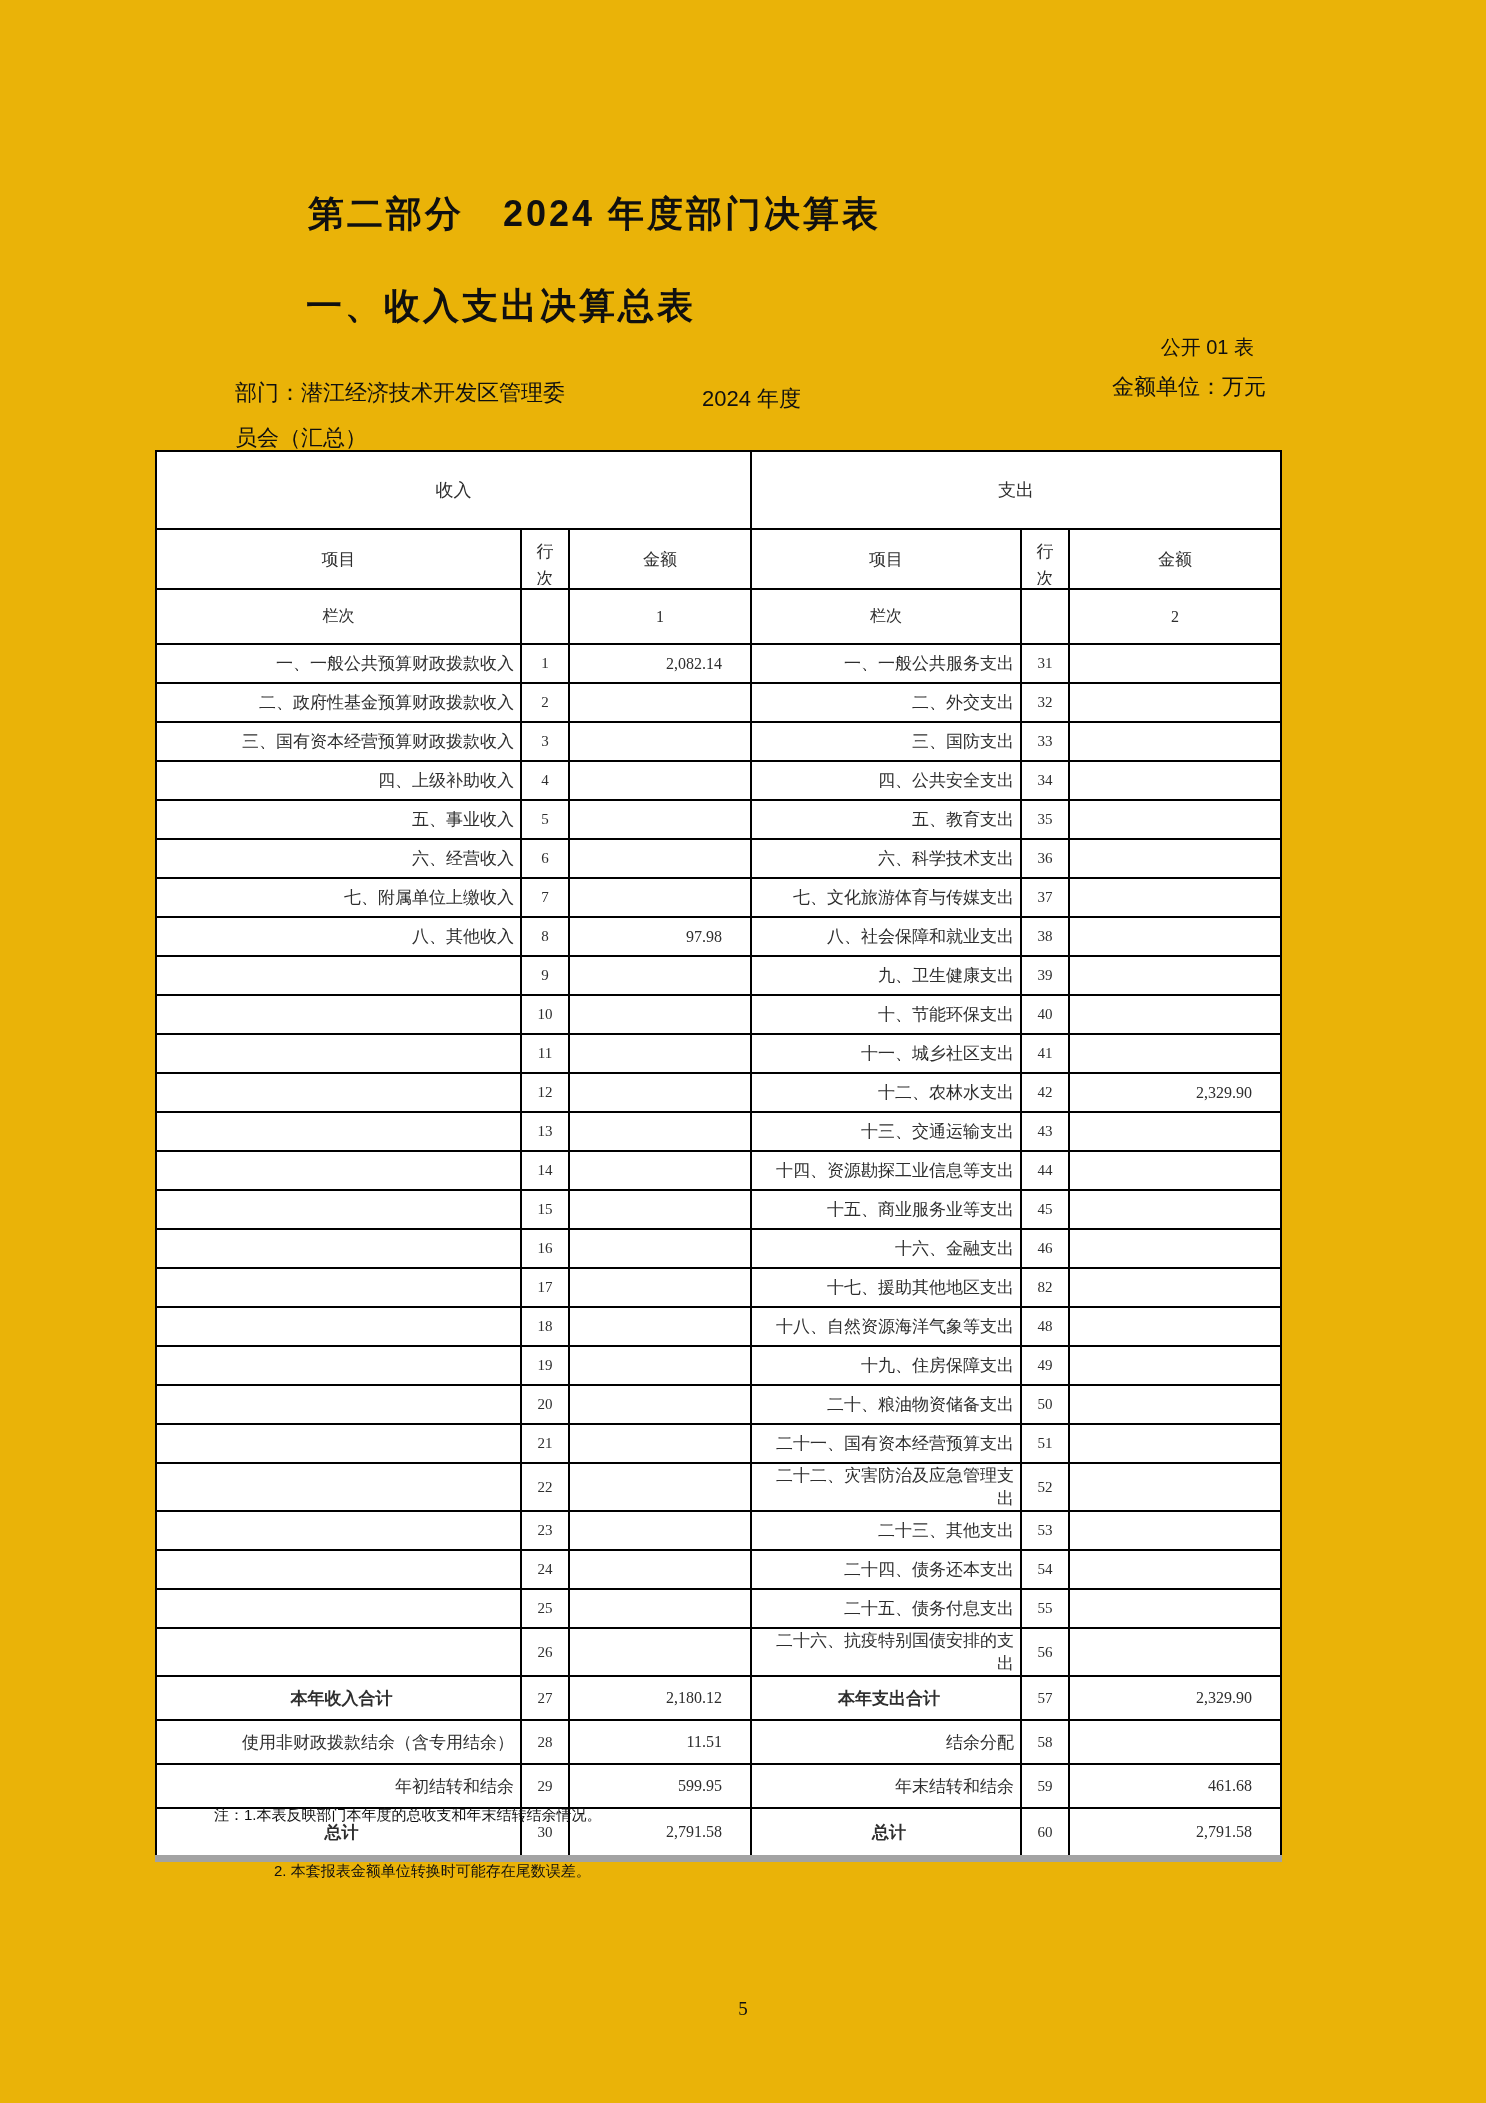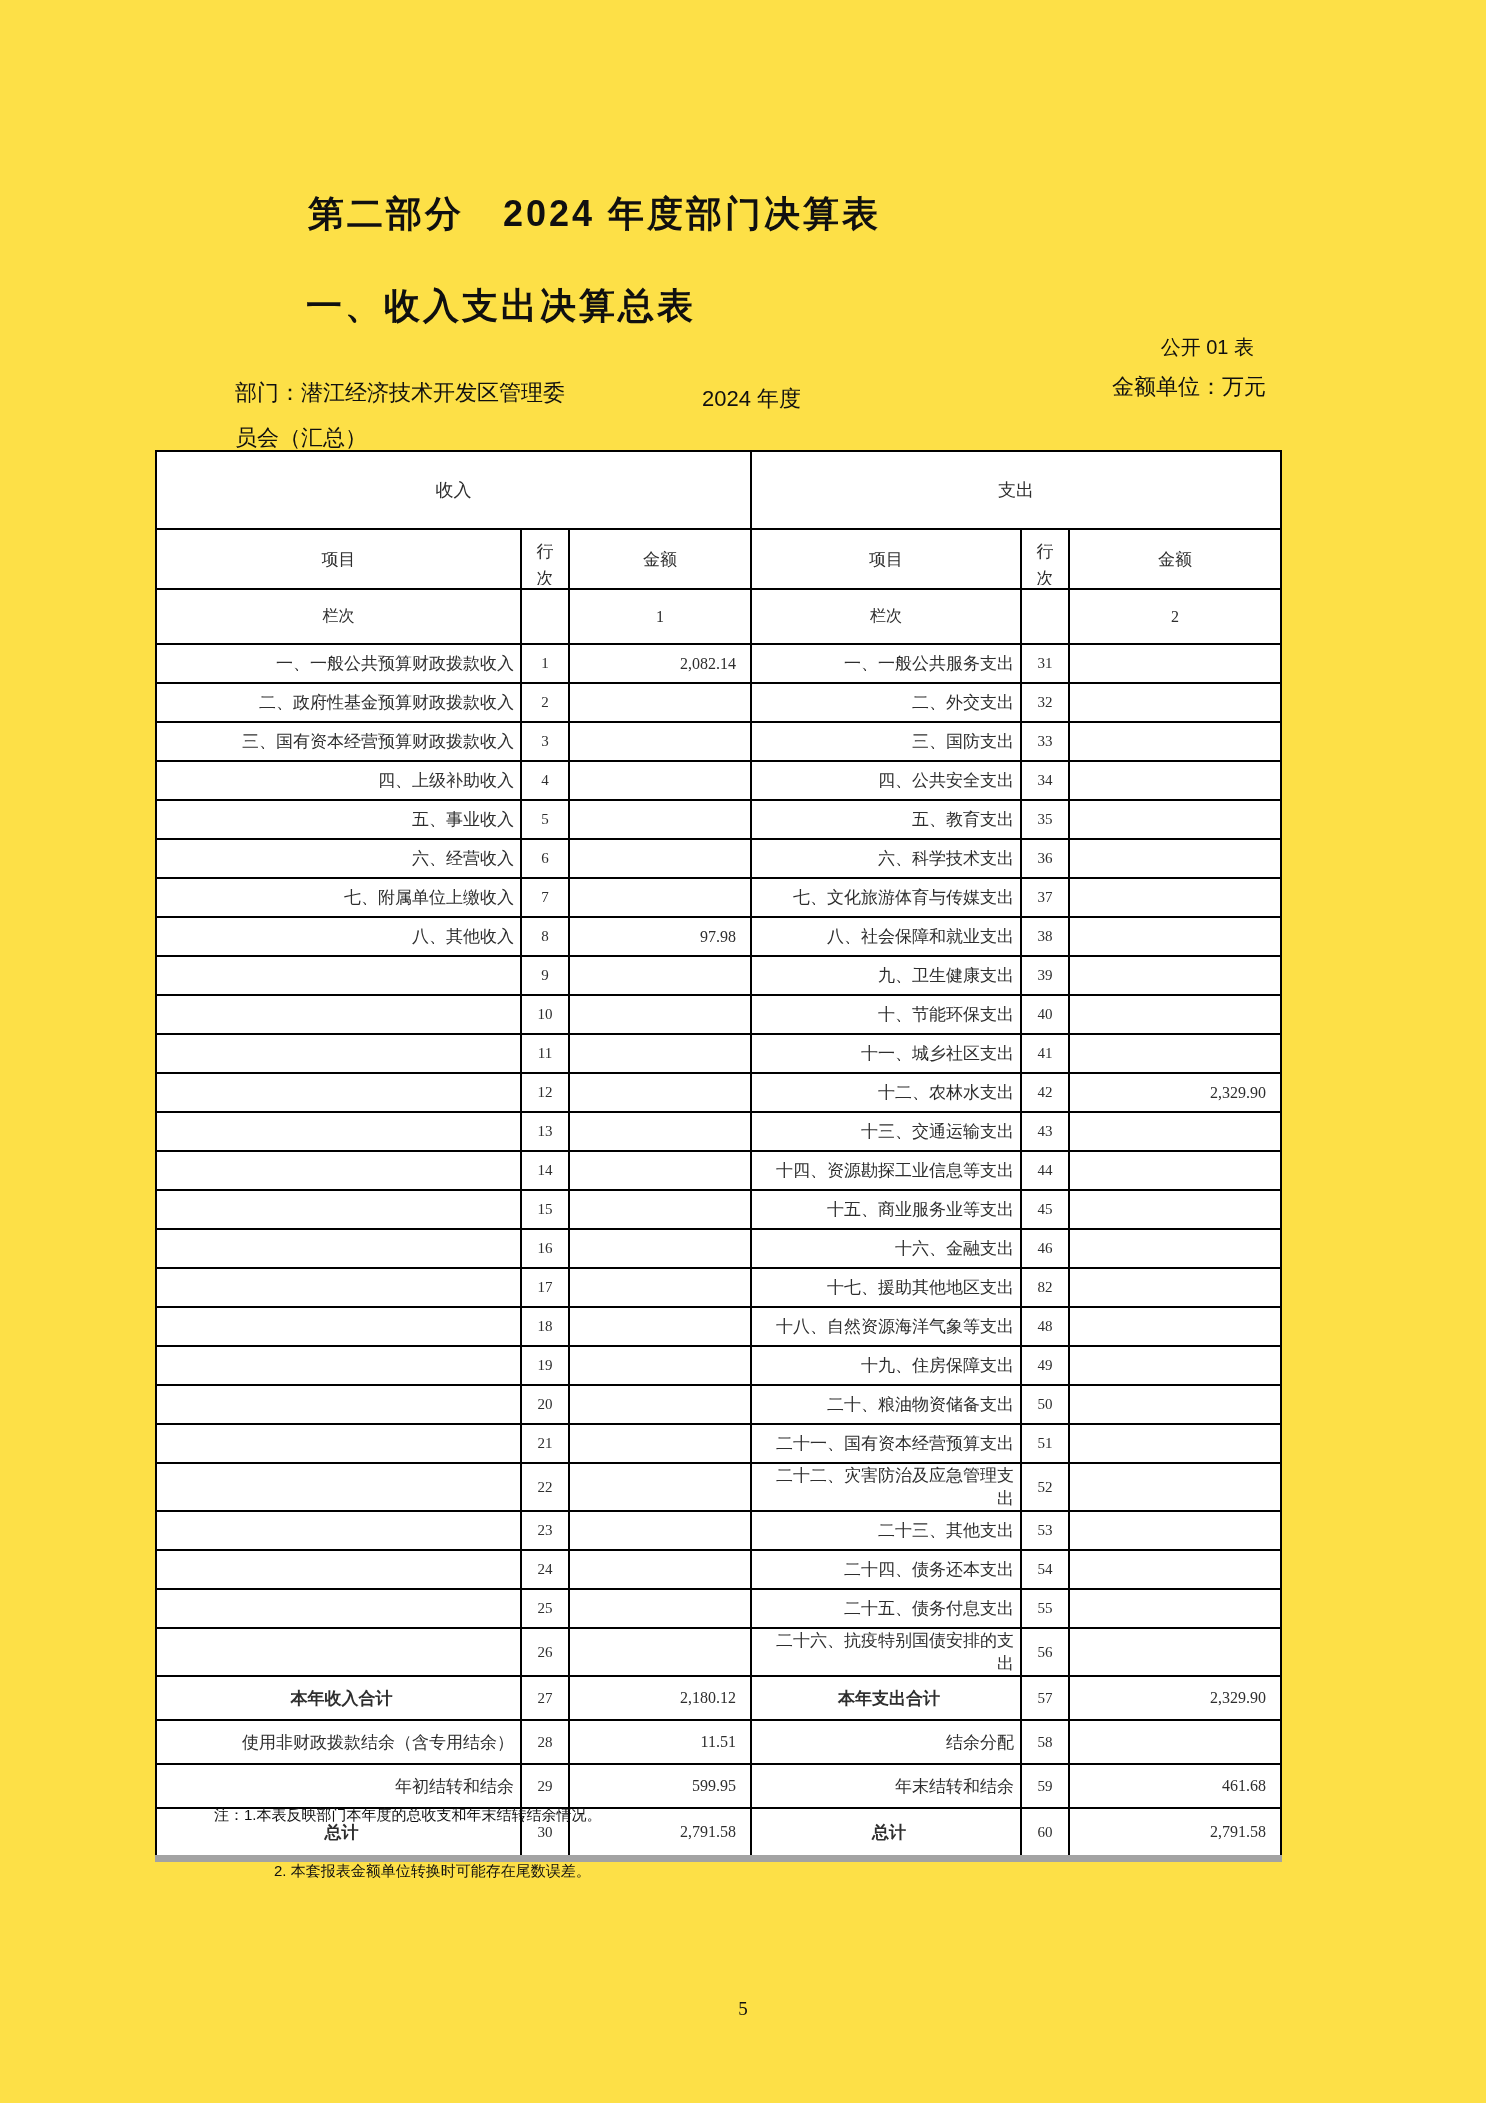--- a/index.html
+++ b/index.html
@@ -1,18 +1,18 @@
 <!DOCTYPE html>
 <html><head>
 <meta charset="utf-8">
 <style>
   html,body { margin:0; padding:0; background:#888; }
   .page {
     position:relative; width:1486px; height:2103px; margin:0 auto;
-    background:#fde047; overflow:hidden;
+    background:#eab308; overflow:hidden;
     font-family:"Liberation Serif", serif; color:#2e2e2e;
   }
   .title1, .title2 {
     position:absolute; margin:0;
     font-family:"Liberation Sans", sans-serif;
     font-weight:bold; font-size:36px; letter-spacing:3px; color:#101010;
     white-space:pre;
   }
   .title1 { left:308px; top:190px; }
   .title2 { left:306px; top:282px; }
@@ -40,21 +40,21 @@
   .summary th, .summary td {
     border:2px solid #000; overflow:hidden;
     font-weight:normal; color:#2e2e2e;
   }
   .summary thead tr.h1 th { height:74px; font-size:18px; text-align:center; }
   .summary thead tr.h2 th { height:56px; font-size:17px; text-align:center;margin-left:21px; }
   .summary thead tr.h3 th { height:51px; font-size:16px; text-align:center; }
   .summary tbody td { height:35px; font-size:17px; }
   .summary td.item   { text-align:right; padding:0 6px 0 12px; }
   .summary td.rowno  { text-align:center; font-size:15px; }
-  .summary td.amount { text-align:right; padding-right:14px; font-size:16px; }
+  .summary td.amount { text-align:right; padding-right:28px; font-size:16px; }
   .summary td.emph   { font-weight:bold; text-align:center; }
   .summary tbody tr.bottom td { height:40px; }
   .summary tbody tr:last-child td { height:44px; border-bottom:7px solid #a3a3a3; }
   .rowno-wrap {
     height:52px; overflow:hidden; padding-top:5px; box-sizing:border-box;
     line-height:27px; text-align:center;
   }
   .rowno-wrap span { display:block; height:27px; }
   .note1 {
     position:absolute; left:214px; top:1806px;

